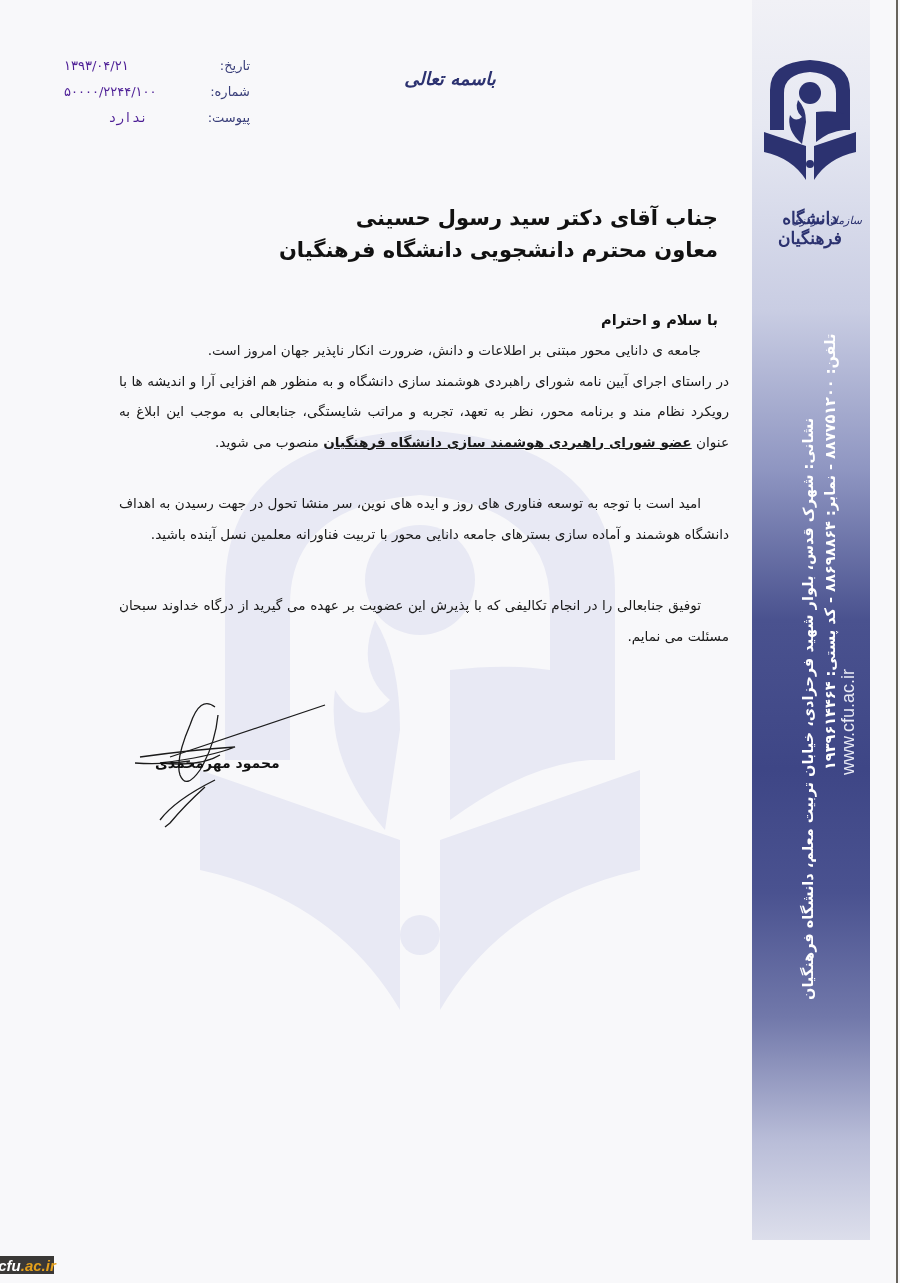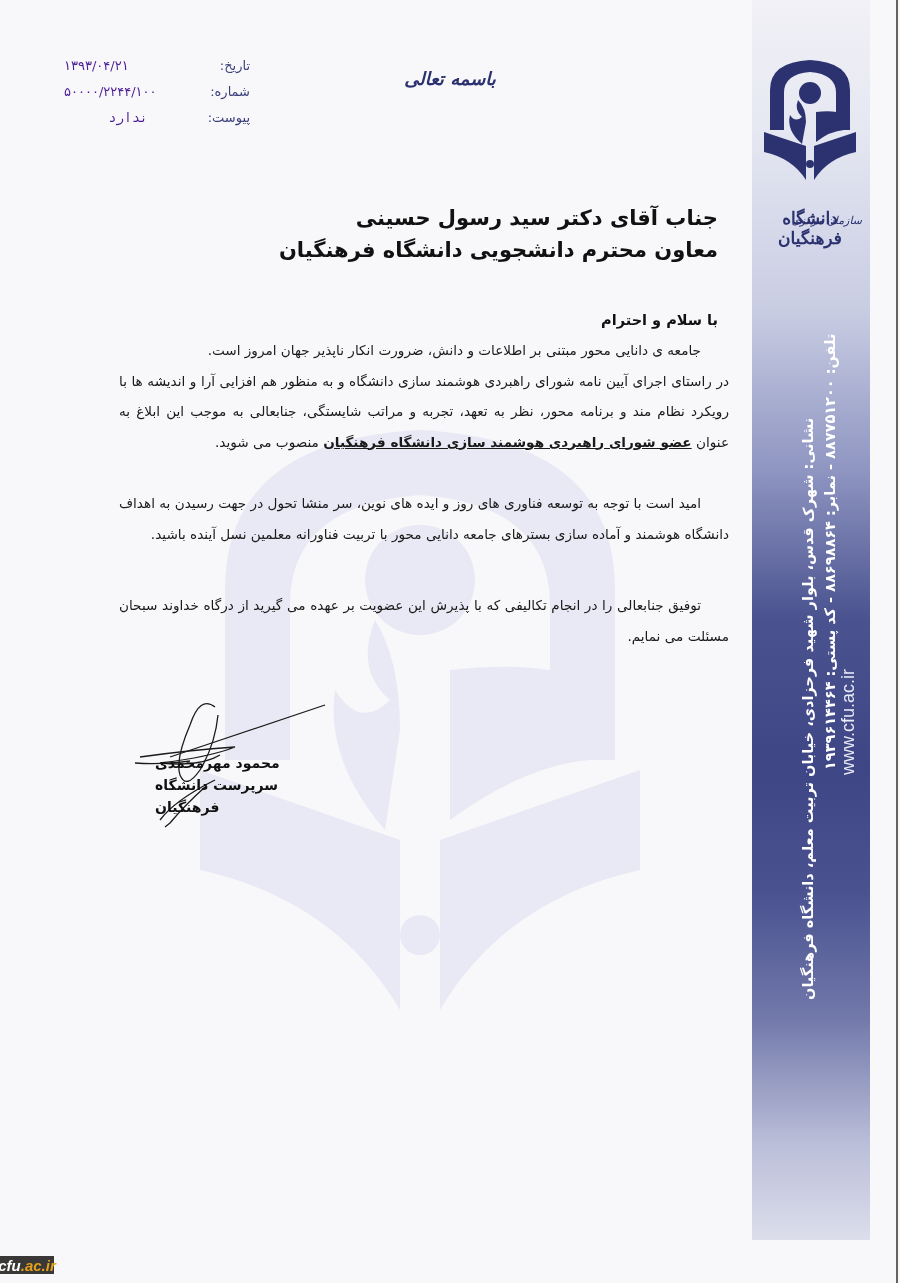--- a/index.html
+++ b/index.html
@@ -154,20 +154,19 @@
       <path d="M195 10 Q120 35 40 62"></path>
       <path d="M85 12 Q70 0 60 30 Q45 65 50 80 Q56 95 70 75 Q85 50 88 20"></path>
       <path d="M10 62 Q60 55 105 52 Q80 62 30 68 Q70 72 90 60"></path>
       <path d="M5 68 Q30 70 60 66"></path>
       <path d="M75 92 Q55 110 40 128 L35 132"></path>
       <path d="M30 125 Q45 105 85 85"></path>
     </g>
   </svg>
   <div class="sig-block">
     <div>محمود مهرمحمدی</div>
-    <div>سرپرست دانشگاه فرهنگیان</div>
   </div>
 
   <div class="site-badge">
     <span class="badge-a">cfu</span>
       <span class="badge-b">.ac.ir</span>
   </div>
 </div>
 
 </body></html>

